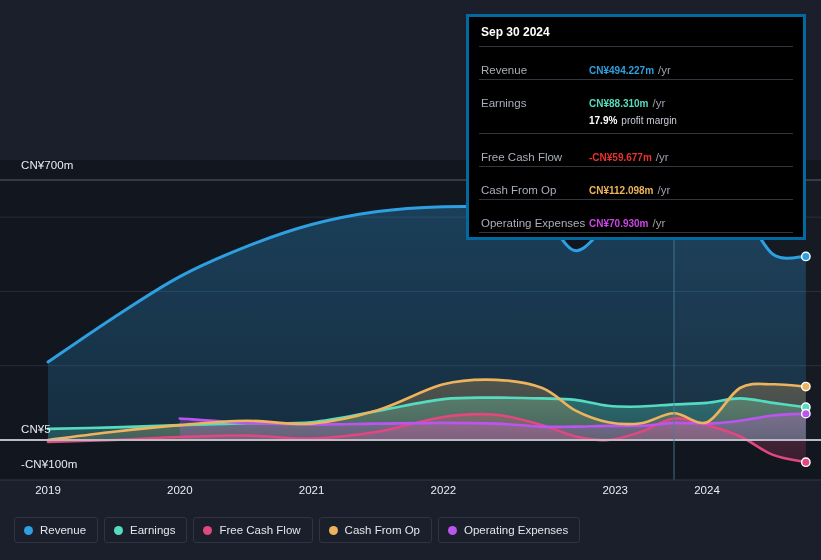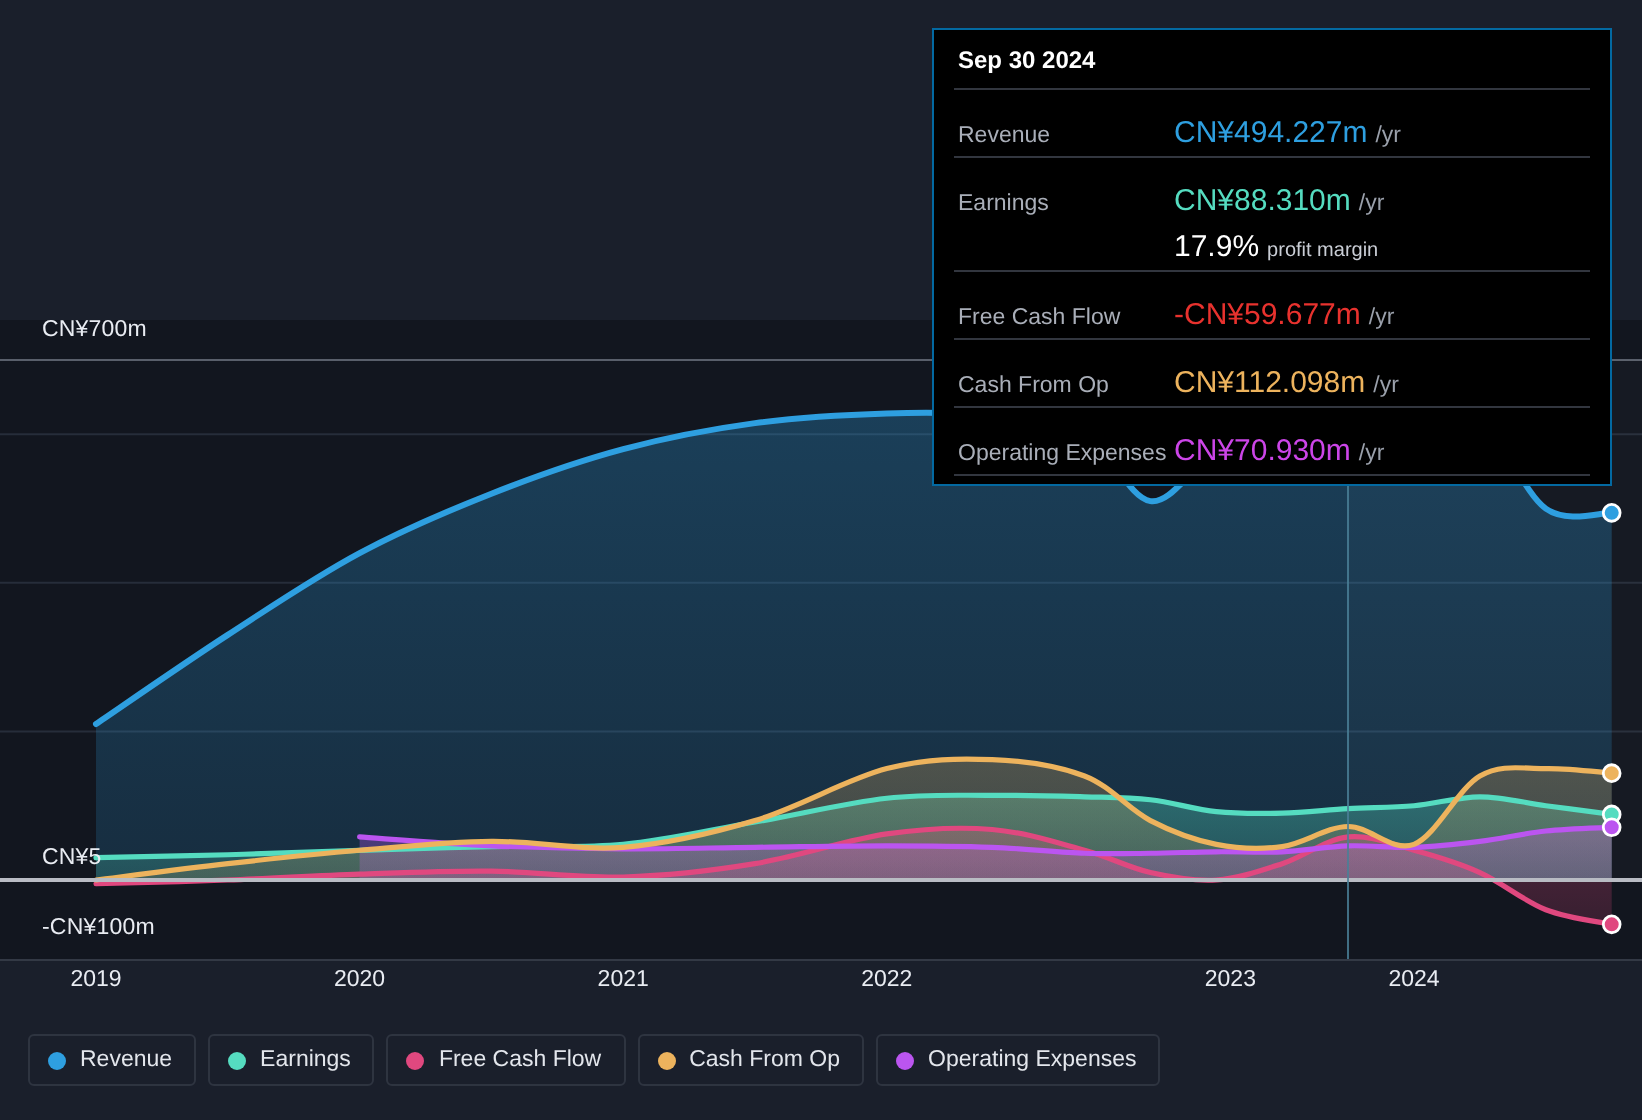--- a/index.html
+++ b/index.html
@@ -47,21 +47,21 @@
     white-space: nowrap;
   }
 
   
   #tooltip {
     position: absolute;
     left: 466px;
     top: 14px;
     width: 340px;
     background: #000000;
-    border: 1px solid #0369a1;
+    border: 3px solid #0369a1;
     box-sizing: border-box;
     padding: 7px 10px 4px 10px;
     font-size: 11.5px;
     color: #d7dbe2;
   }
   #tooltip .tt-date {
     color: #ffffff;
     font-weight: bold;
     font-size: 12px;
     padding: 1px 0 7px 2px;
@@ -74,22 +74,22 @@
     min-height: 15px;
   }
   .tt-row.noline { border-top: none; }
   .tt-label {
     width: 108px;
     flex: 0 0 108px;
     color: #a9aeb8;
     font-size: 11.5px;
   }
   .tt-val {
-    font-weight: normal;
-    font-size: 15px;
+    font-weight: bold;
+    font-size: 10px;
   }
   .tt-unit {
     color: #9aa0ab;
     font-size: 11.5px;
     margin-left: 4px;
     margin-top: 14px;
   }
   .tt-suffix {
     color: #c9cdd5;
     font-size: 10px;

